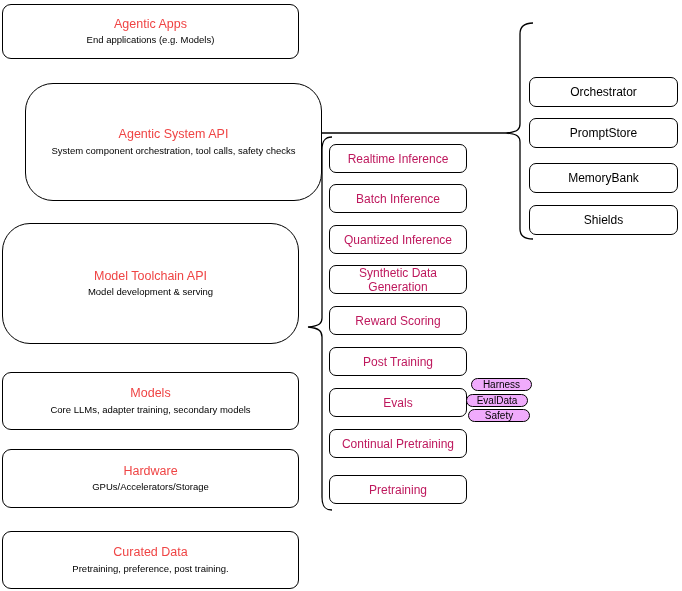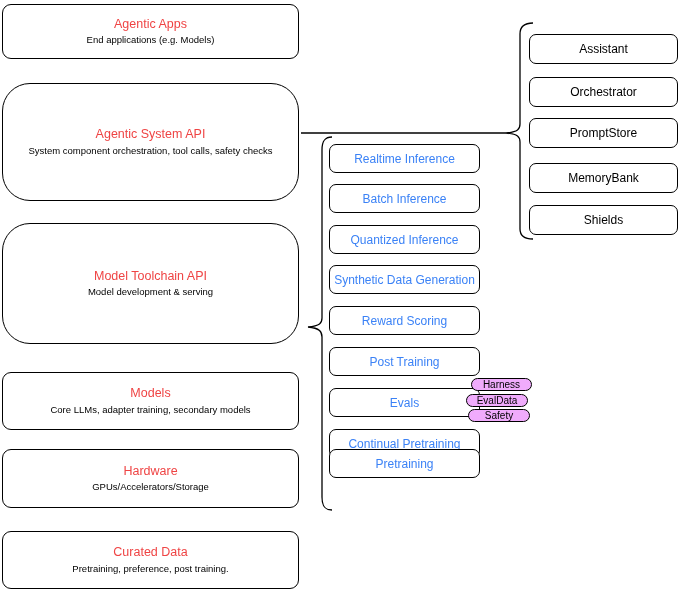--- a/index.html
+++ b/index.html
@@ -37,30 +37,30 @@
     color: #ef4444;
   }
   .box-subtitle {
     font-size: 9.5px;
     line-height: 1.15;
     color: #000000;
   }
   .mid-box {
     position: absolute;
     left: 329px;
-    width: 151px;
+    width: 138px;
     height: 29px;
     background: #ffffff;
     border: 1.4px solid #000000;
     border-radius: 7px;
     display: flex;
     align-items: center;
     justify-content: center;
     font-size: 12px;
-    color: #3b82f6;
+    color: #be185d;
     text-align: center;
   }
   .right-box {
     position: absolute;
     left: 529px;
     width: 149px;
     height: 30px;
     background: #ffffff;
     border: 1.4px solid #000000;
     border-radius: 7px;
@@ -95,21 +95,21 @@
     <path d="M 301 133 L 506 133" fill="none" stroke="#000000" stroke-width="1.3"></path>
     <path d="M 533 23 C 525 23 520 26 520 34 L 520 124 C 520 129 518 132 506 133 C 518 134 520 137 520 142 L 520 229 C 520 236 525 239 533 239" fill="none" stroke="#000000" stroke-width="1.3"></path>
     <path d="M 332 137 C 324 137 322 142 322 150 L 322 318 C 322 323 320 326 308 327 C 320 328 322 332 322 337 L 322 497 C 322 505 324 510 332 510" fill="none" stroke="#000000" stroke-width="1.3"></path>
   </svg>
 
   <div class="layer-box" style="top:4px; height:55px; border-radius:9px;">
     <div class="box-title">Agentic Apps</div>
     <div class="box-subtitle">End applications (e.g. Models)</div>
   </div>
 
-  <div class="layer-box" style="top:83px; height:118px; border-radius:28px;">
+  <div class="layer-box" style="top:83px; height:118px; border-radius:28px;margin-left:23px;">
     <div class="box-title">Agentic System API</div>
     <div class="box-subtitle">System component orchestration, tool calls, safety checks</div>
   </div>
 
   <div class="layer-box" style="top:223px; height:121px; border-radius:28px;">
     <div class="box-title">Model Toolchain API</div>
     <div class="box-subtitle">Model development &amp; serving</div>
   </div>
 
   <div class="layer-box" style="top:372px; height:58px; border-radius:9px;">
@@ -144,37 +144,34 @@
   </div>
   <div class="mid-box" style="top:347px;">
     <span>Post Training</span>
   </div>
   <div class="mid-box" style="top:388px;">
     <span>Evals</span>
   </div>
   <div class="mid-box" style="top:429px;">
     <span>Continual Pretraining</span>
   </div>
-  <div class="mid-box" style="top:449px;">
+  <div class="mid-box" style="top:475px;">
     <span>Pretraining</span>
   </div>
 
   <div class="pill" style="left:471px; top:378px; width:61px;">
     <span>Harness</span>
   </div>
   <div class="pill" style="left:466px; top:394px; width:62px;">
     <span>EvalData</span>
   </div>
   <div class="pill" style="left:468px; top:409px; width:62px;">
     <span>Safety</span>
   </div>
 
-  <div class="right-box" style="top:34px;">
-    <span>Assistant</span>
-  </div>
   <div class="right-box" style="top:77px;">
     <span>Orchestrator</span>
   </div>
   <div class="right-box" style="top:118px;">
     <span>PromptStore</span>
   </div>
   <div class="right-box" style="top:163px;">
     <span>MemoryBank</span>
   </div>
   <div class="right-box" style="top:205px;">

